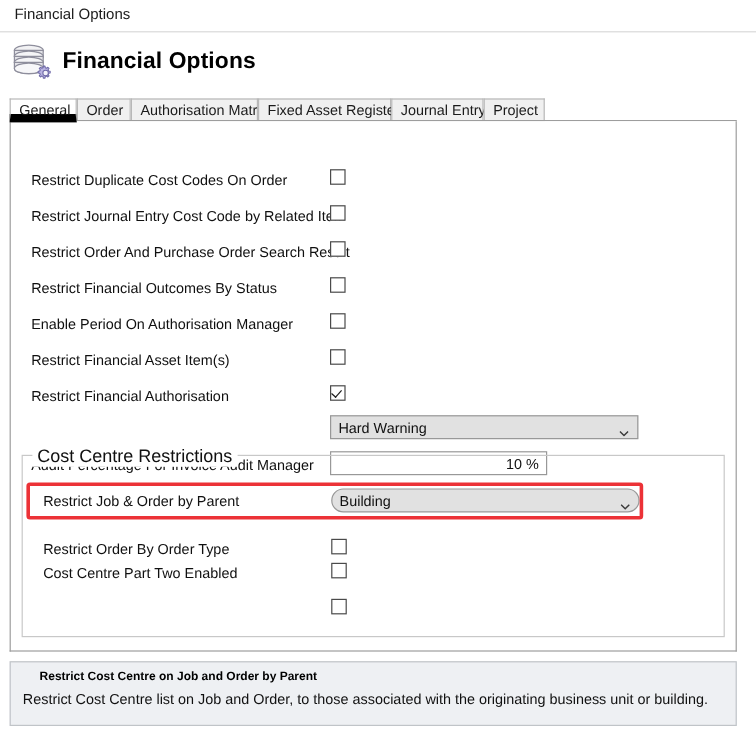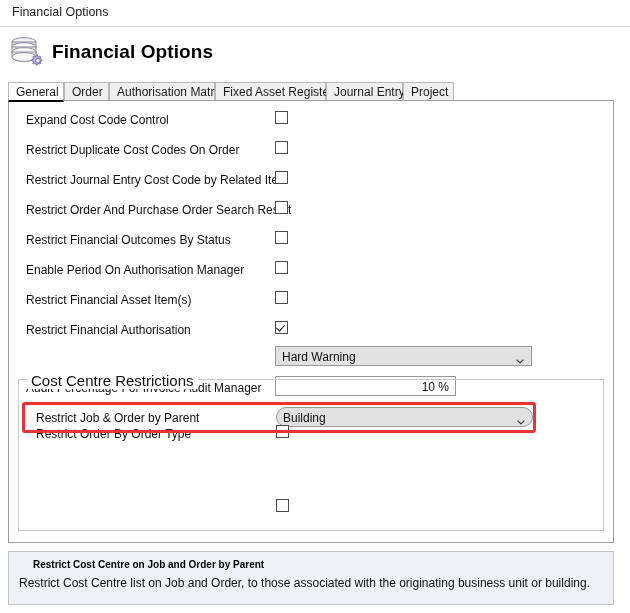--- a/index.html
+++ b/index.html
@@ -72,21 +72,21 @@
     font-size: 12px;
     color: #1b1b1b;
     background: #f0f0f0;
     border: 1px solid #b8b8b8;
     border-bottom: 1px solid #9d9d9d;
     white-space: nowrap;
     cursor: default;
   }
   .tab.active {
     background: #ffffff;
-    border-bottom: 2px solid #000000;
+    border-bottom: 7px solid #000000;
     height: 20px;
     z-index: 5;
   }
   #tab-underline {
     position: absolute;
     left: 8px; top: 100px;
     width: 606px; height: 1px;
     background: #9d9d9d;
   }
 
@@ -281,24 +281,20 @@
     <span>Journal Entry</span>
   </div>
   <div class="tab" style="left:395px; width:51px;">
     <span>Project</span>
   </div>
 </div>
 <div id="tab-underline"></div>
 
 <div id="options-panel">
 
-  <div class="opt-row" style="top:5px;">
-    <div class="opt-label">Expand Cost Code Control</div>
-    <div class="checkbox"></div>
-  </div>
 
   <div class="opt-row" style="top:35px;">
     <div class="opt-label">Restrict Duplicate Cost Codes On Order</div>
     <div class="checkbox"></div>
   </div>
 
   <div class="opt-row" style="top:65px;">
     <div class="opt-label">Restrict Journal Entry Cost Code by Related Item</div>
     <div class="checkbox"></div>
   </div>
@@ -356,25 +352,29 @@
       <div class="combo" style="left:257px; top:3px;border-radius:10px;">
         <span class="combo-text">Building</span>
         <span class="combo-arrow">
           <svg width="8" height="5" viewBox="0 0 8 5" xmlns="http://www.w3.org/2000/svg">
             <polyline points="0.6,0.6 4,4 7.4,0.6" fill="none" stroke="#3a3a3a" stroke-width="1.2"></polyline>
           </svg>
         </span>
       </div>
     </div>
 
-    <div class="opt-row" style="top:40px;">
+    <div class="opt-row" style="top:64px;">
       <div class="opt-label">Restrict Order By Order Type</div>
       <div class="checkbox" style="left:257px;"></div>
     </div>
 
+    <div class="opt-row" style="top:84px;">
+      <div class="opt-label">Cost Centre Part Two Enabled</div>
+      <div class="checkbox" style="left:257px;"></div>
+    </div>
 
     <div class="opt-row" style="top:114px;">
       <div class="checkbox" style="left:257px;"></div>
     </div>
   </div>
 
 </div>
 
 <div id="info-panel">
   <div id="info-title">Restrict Cost Centre on Job and Order by Parent</div>

